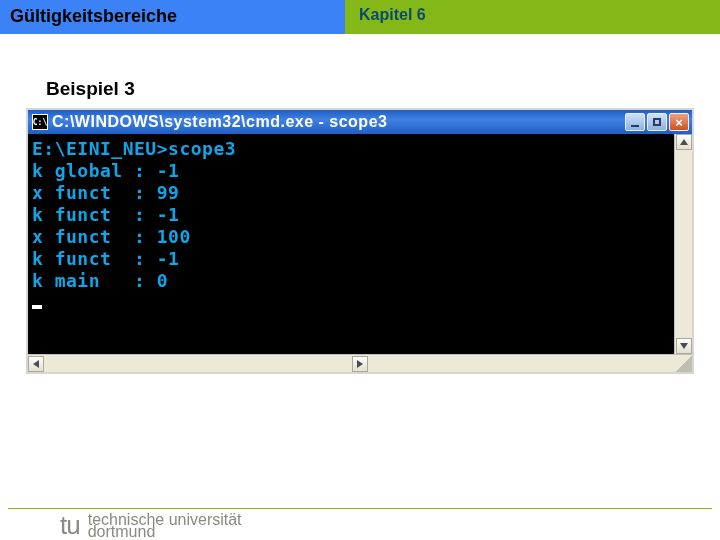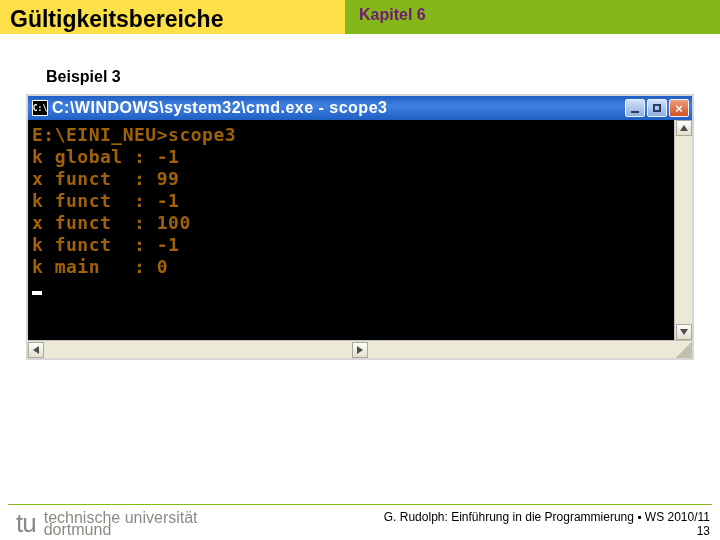--- a/index.html
+++ b/index.html
@@ -1,56 +1,56 @@
 <!DOCTYPE html>
 <html><head>
 <meta charset="utf-8">
 <style>
   * { box-sizing: border-box; margin: 0; padding: 0; }
   html, body { width: 720px; height: 540px; font-family: Arial, sans-serif; background: #fff; }
   .slide { width: 720px; height: 540px; position: relative; background: #fff; }
 
   
   .header-bar { width: 100%; height: 34px; background: #84b819; display: flex; }
-  .title-box { background: #fde047; height: 34px; padding: 6px 12px 0 10px; font-size: 23px; font-weight: bold; width: 345px; }
-  .chap-box { padding: 6px 0 0 14px; font-size: 16px; font-weight: bold; color: #701a75; }
+  .title-box { background: #3b82f6; height: 34px; padding: 6px 12px 0 10px; font-size: 18px; font-weight: bold; width: 345px; }
+  .chap-box { padding: 6px 0 0 14px; font-size: 16px; font-weight: bold; color: #0c4a6e; }
 
-  .subtitle { font-weight: bold; font-size: 16px; margin: 34px 0 8px 46px; }
+  .subtitle { font-weight: bold; font-size: 19px; margin: 44px 0 8px 46px; }
 
   
   .console-wrap { margin: 0 26px 0 26px; }
   .win { border: 2px solid #d6d6d6; background: #000; font-family: "Lucida Console", monospace; }
   .titlebar { height: 24px; background: linear-gradient(#1f5fc4, #3f80e0 40%, #1f5fc4); display: flex; align-items: center; padding: 0 3px 0 4px; color: #fff; }
   .titlebar .cmd-ico { width: 16px; height: 16px; background: #000; border: 1px solid #fff; display: flex; align-items: center; justify-content: center; font-size: 8px; font-weight: bold; color:#fff; }
   .titlebar .ttl-text { flex: 1; font-family: Tahoma, Arial, sans-serif; font-size: 16px; font-weight: bold; margin-left: 4px; letter-spacing: 0.5px; }
   .titlebar .winbtns { display: flex; gap: 2px; }
   .titlebar .winbtn { width: 20px; height: 18px; background: linear-gradient(#d0e0f8,#8fb0e0); border: 1px solid #e8f0fc; border-radius: 2px; display:flex; align-items:center; justify-content:center; }
   .titlebar .winbtn.close { background: linear-gradient(#f0a080,#d05020); }
   .winbtn .m-line { width:8px; height:2px; background:#2a3a60; margin-top:8px; }
   .winbtn .m-box { width:8px; height:8px; border:2px solid #2a3a60; }
   .winbtn .m-x { font-family: Arial; font-weight:bold; font-size:13px; color:#fff; line-height:1; }
 
   .con-body { display: flex; }
-  .con-out { flex: 1; background: #000; color: #a16207; font-size: 18px; line-height: 22px; padding: 4px 4px 40px 4px; white-space: pre; font-weight: bold; letter-spacing: 0.5px; }
+  .con-out { flex: 1; background: #000; color: #0ea5e9; font-size: 18px; line-height: 22px; padding: 4px 4px 40px 4px; white-space: pre; font-weight: bold; letter-spacing: 0.5px; }
   .con-out .cursor { display:inline-block; width:10px; height:4px; background:#fff; vertical-align: baseline; }
 
   .vscroll { width: 18px; background: #ece9d8; border-left: 1px solid #c0c0c0; display:flex; flex-direction:column; justify-content:space-between; align-items:center; }
   .hscroll { height: 18px; background: #ece9d8; border-top: 1px solid #c0c0c0; display:flex; justify-content:space-between; align-items:center; }
   .sbtn { width:16px; height:16px; background: linear-gradient(#fdfdfb,#e3e0cf); border:1px solid #aca899; display:flex; align-items:center; justify-content:center; }
   .arrow { width:0; height:0; }
   .arrow.up { border-left:4px solid transparent; border-right:4px solid transparent; border-bottom:6px solid #4d4d4d; }
   .arrow.down { border-left:4px solid transparent; border-right:4px solid transparent; border-top:6px solid #4d4d4d; }
   .arrow.left { border-top:4px solid transparent; border-bottom:4px solid transparent; border-right:6px solid #4d4d4d; }
   .arrow.right { border-top:4px solid transparent; border-bottom:4px solid transparent; border-left:6px solid #4d4d4d; }
   .grip { width:16px; height:16px; background: linear-gradient(135deg,#ece9d8 50%,#c0c0b0 50%); }
 
   
   .footer { position: absolute; bottom: 0; left: 0; width: 100%; }
   .footline { height: 1px; background: #84b819; margin: 0 8px; }
-  .footrow { display: flex; align-items: center; justify-content: space-between; padding: 5px 10px 2px 16px; }
+  .footrow { display: flex; align-items: center; justify-content: space-between; padding: 5px 10px 2px 16px; margin-left: 44px; }
   .tu-logo { display: flex; align-items: flex-start; gap: 8px; color: #8a8a82; }
   .tu-mark { font-size: 26px; font-weight: 300; letter-spacing: -1px; line-height: 0.9; font-family: Arial, sans-serif; }
   .tu-name { font-size: 16px; line-height: 12px; }
   .foot-right { text-align: right; font-size: 12px; color: #000; }
   .pageno { font-size: 12px; }
 </style>
 </head>
 <body>
 
 <div class="slide">
@@ -112,20 +112,16 @@
   <div class="footer">
     <div class="footline"></div>
     <div class="footrow">
       <div class="tu-logo">
         <div class="tu-mark">tu</div>
         <div class="tu-name">
           <div>technische universität</div>
           <div>dortmund</div>
         </div>
       </div>
-      <div class="foot-right">
-        <div>G. Rudolph: Einführung in die Programmierung ▪ WS 2010/11</div>
-        <div class="pageno">13</div>
-      </div>
     </div>
   </div>
 
 </div>
 
 </body></html>

